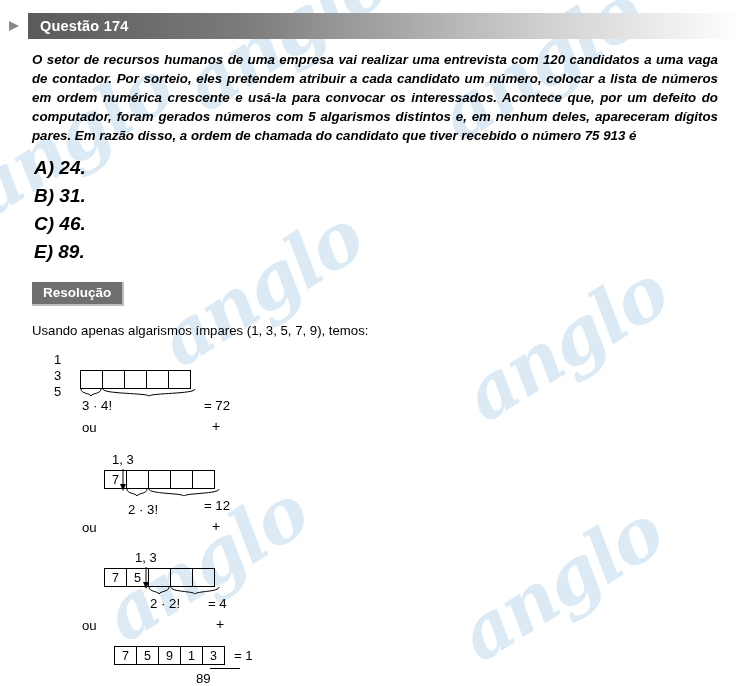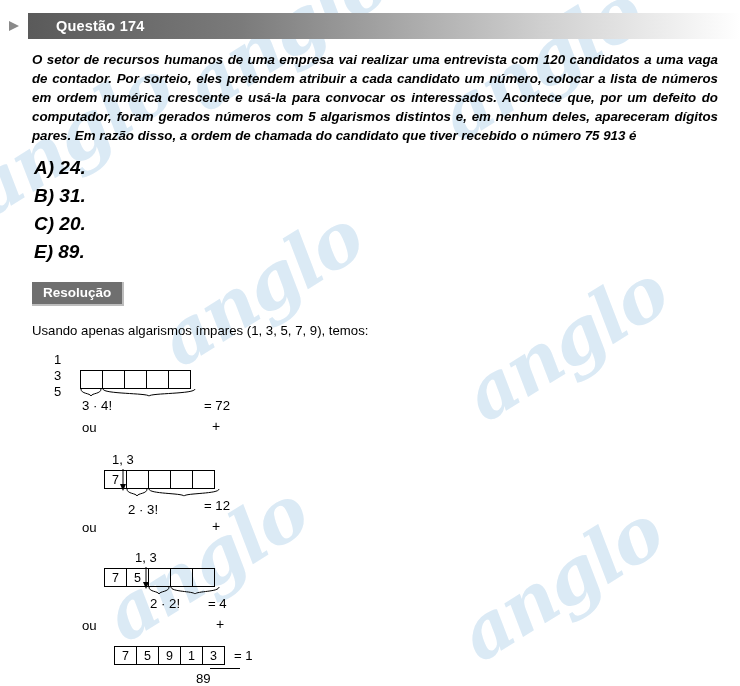--- a/index.html
+++ b/index.html
@@ -57,21 +57,21 @@
   .header-bar {
     flex: 1;
     background: linear-gradient(to right, #5a5a5a 0%, #7b7b7b 30%, #cfcfcf 72%, #ffffff 100%);
     display: flex;
     align-items: center;
   }
   .header-title {
     color: #ffffff;
     font-weight: bold;
     font-size: 14.5px;
-    padding-left: 28px;
+    padding-left: 12px;
     letter-spacing: .2px;
   }
 
   
   .content {
     position: relative;
     z-index: 2;
     padding: 12px 22px 0 32px;
   }
   .statement {
@@ -180,21 +180,21 @@
   <div class="header-bar">
     <span class="header-title">Questão 174</span>
   </div>
 </div>
 
 <div class="content">
   <p class="statement">O setor de recursos humanos de uma empresa vai realizar uma entrevista com 120 candidatos a uma vaga de contador. Por sorteio, eles pretendem atribuir a cada candidato um número, colocar a lista de números em ordem numérica crescente e usá-la para convocar os interessados. Acontece que, por um defeito do computador, foram gerados números com 5 algarismos distintos e, em nenhum deles, apareceram dígitos pares. Em razão disso, a ordem de chamada do candidato que tiver recebido o número 75 913 é</p>
   <div class="options">
     <div>A) 24.</div>
     <div>B) 31.</div>
-    <div>C) 20.</div>
+    <div>C) 46.</div>
     <div>E) 89.</div>
   </div>
 </div>
 
 <div class="res-wrap">
   <span class="res-tag">Resolução</span>
 </div>
 
 <div class="res-body">
   <div class="res-line">Usando apenas algarismos ímpares (1, 3, 5, 7, 9), temos:</div>

